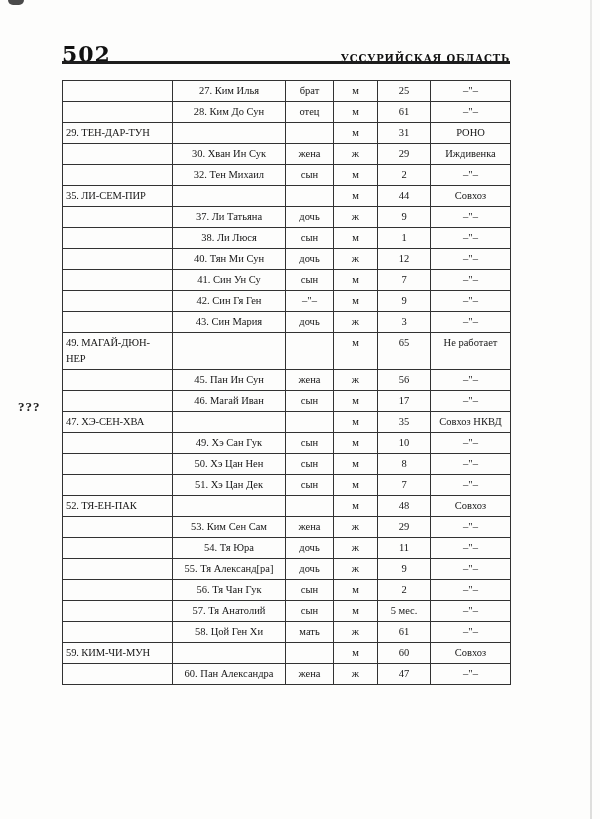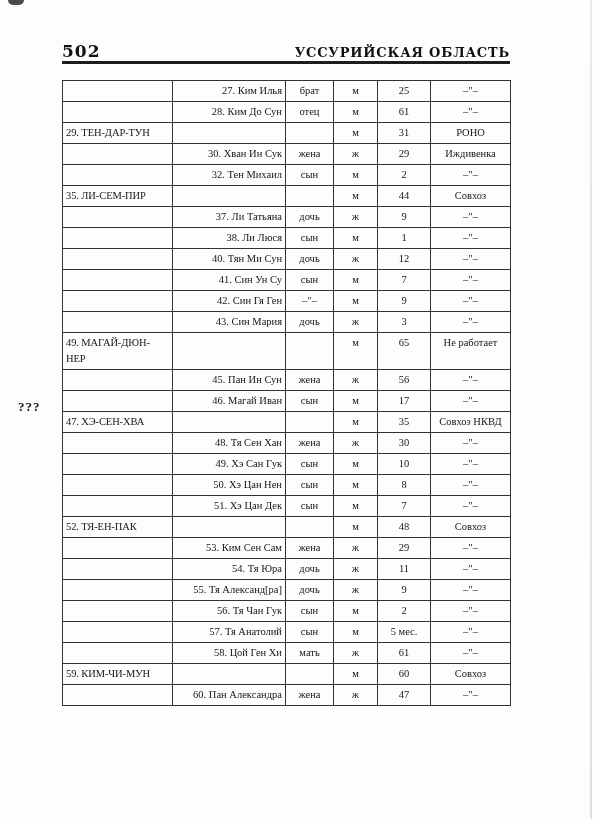--- a/index.html
+++ b/index.html
@@ -24,26 +24,26 @@
     position: absolute; top: 0; left: 8px; width: 16px; height: 5px;
     background: #2a2a2a; border-radius: 0 0 5px 5px; opacity: .85;
   }
   
   .header {
     position: absolute; left: 62px; top: 41px; width: 448px;
     display: flex; justify-content: space-between; align-items: baseline;
   }
   .page-number {
     font-family: "DejaVu Serif", serif;
-    font-weight: bold; font-size: 17px; letter-spacing: 1px;
+    font-weight: bold; font-size: 22px; letter-spacing: 1px;
     color: #111;
   }
   .region-title {
     font-family: "DejaVu Serif", serif;
-    font-weight: bold; font-size: 13px; letter-spacing: .8px;
+    font-weight: bold; font-size: 10px; letter-spacing: .8px;
     color: #111; transform: scaleY(1.05);
   }
   .header-rule {
     position: absolute; left: 62px; top: 61px; width: 448px; height: 3px;
     background: #1d1d1d;
   }
   
   .margin-note {
     position: absolute; left: 18px; top: 399px;
     font-size: 13px; font-weight: bold; color: #222; letter-spacing: 1px;
@@ -59,21 +59,21 @@
     font-size: 10.5px;
     line-height: 16px;
     padding: 2px 3px;
     height: 20px;
     box-sizing: border-box;
     vertical-align: top;
     overflow: hidden;
     color: #161616;
   }
   td.col-family { text-align: left; padding-left: 5px; letter-spacing: -0.1px; }
-  td.col-name   { text-align: right; padding-left: 5px; }
+  td.col-name   { text-align: center; padding-left: 5px; }
   td.col-relation, td.col-gender, td.col-age, td.col-status {
     text-align: center; padding-left: 1px; padding-right: 1px; white-space: nowrap;
   }
 </style>
 </head>
 <body>
 
 <div class="page">
 
   <div class="corner-mark"></div>
@@ -221,28 +221,20 @@
           <tr>
             <td class="col-family">47. ХЭ-СЕН-ХВА</td>
             <td class="col-name"></td>
             <td class="col-relation"></td>
             <td class="col-gender">м</td>
             <td class="col-age">35</td>
             <td class="col-status">Совхоз НКВД</td>
           </tr>
           <tr>
             <td class="col-family"></td>
-            <td class="col-name">48. Тя Сен Хан</td>
-            <td class="col-relation">жена</td>
-            <td class="col-gender">ж</td>
-            <td class="col-age">30</td>
-            <td class="col-status">–"–</td>
-          </tr>
-          <tr>
-            <td class="col-family"></td>
             <td class="col-name">49. Хэ Сан Гук</td>
             <td class="col-relation">сын</td>
             <td class="col-gender">м</td>
             <td class="col-age">10</td>
             <td class="col-status">–"–</td>
           </tr>
           <tr>
             <td class="col-family"></td>
             <td class="col-name">50. Хэ Цан Нен</td>
             <td class="col-relation">сын</td>

